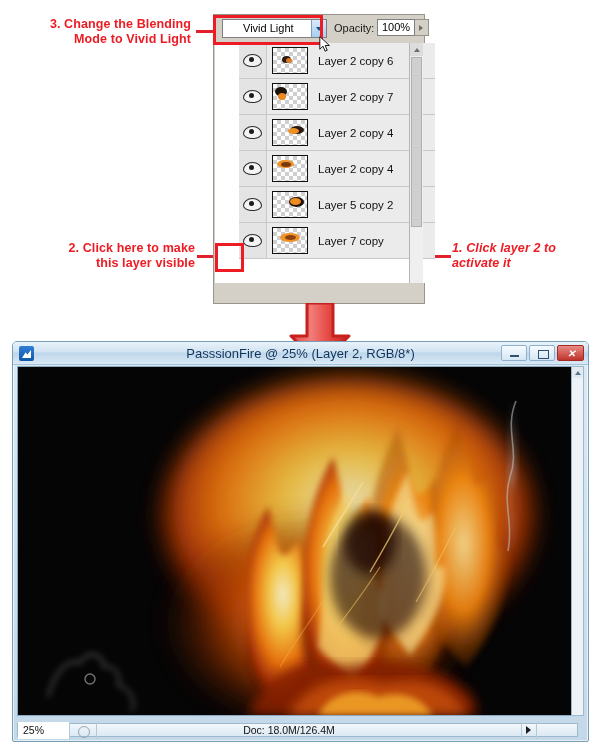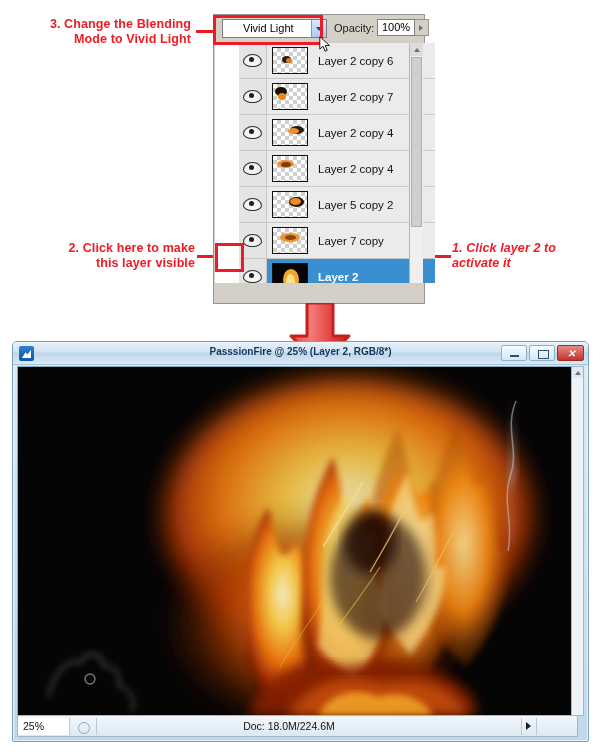--- a/index.html
+++ b/index.html
@@ -139,21 +139,21 @@
     box-shadow:0 0 0 1px rgba(255,255,255,.6) inset;
     overflow:hidden;
   }
   #titlebar{
     position:absolute;left:0;top:0;width:100%;height:23px;
     background:linear-gradient(#e8f2fa 0%,#d2e4f2 45%,#bed6ea 50%,#d9e9f6 100%);
     border-bottom:1px solid #a8c3d6;box-sizing:border-box;
   }
   #win-title{
     position:absolute;left:0;top:4px;width:100%;text-align:center;
-    font-size:10px;font-weight:bold;color:#12355b;
+    font-size:13px;font-weight:normal;color:#12355b;
   }
   #doc-icon{
     position:absolute;left:6px;top:4px;width:15px;height:15px;
     background:linear-gradient(#2f7fd4,#0f57a8);border-radius:2px;
   }
   #doc-icon::after{
     content:"";position:absolute;left:3px;top:3px;width:9px;height:9px;
     background:#fff;clip-path:polygon(0 100%,40% 35%,60% 60%,100% 10%,100% 100%);
   }
   .winbtn{
@@ -183,21 +183,21 @@
     position:absolute;right:4px;top:24px;width:13px;height:350px;
     background:#eef3f7;border:1px solid #9fb9cc;box-sizing:border-box;
   }
   #vscroll .sb-up{position:absolute;left:0;top:0;width:11px;height:11px;background:#e2eaf1;}
   #vscroll .sb-up::after{
     content:"";position:absolute;left:2.5px;top:4px;
     border-left:3px solid transparent;border-right:3px solid transparent;
     border-bottom:4px solid #5e7689;
   }
   #statusbar{
-    position:absolute;left:4px;bottom:4px;width:561px;height:22px;
+    position:absolute;left:4px;bottom:4px;width:561px;height:14px;
     background:linear-gradient(#f2f7fb,#dce9f3);border:1px solid #9fb9cc;
     box-sizing:border-box;display:flex;align-items:center;
   }
   #zoom-field{
     width:52px;height:17px;background:#fff;border-right:1px solid #b6c9d6;
     font-size:10.5px;color:#111;line-height:17px;padding-left:5px;box-sizing:border-box;
   }
   #status-sep{
     width:26px;height:17px;border-right:1px solid #b6c9d6;position:relative;
   }
@@ -326,30 +326,20 @@
       <div class="eye-cell">
           <span class="eye"></span>
         </div>
       <div class="thumb">
         <span class="blob" style="left:7px;top:5px;width:20px;height:9px;background:#f09428;"></span>
         <span class="blob" style="left:12px;top:7px;width:11px;height:5px;background:#8d4212;"></span>
       </div>
       <span class="layer-name">Layer 7 copy</span>
     </div>
 
-    <div class="layer-row selected">
-      <div class="eye-cell">
-          <span class="eye"></span>
-        </div>
-      <div class="thumb dark">
-        <span class="blob" style="left:10px;top:5px;width:16px;height:21px;background:#f4a42c;"></span>
-        <span class="blob" style="left:13px;top:10px;width:9px;height:16px;background:#fde08a;"></span>
-      </div>
-      <span class="layer-name">Layer 2</span>
-    </div>
 
   </div>
 
   <div id="panel-scroll">
     <div class="sb-up"></div>
     <div class="sb-thumb"></div>
   </div>
 </div>
 
 <div class="abs redbox" style="left:213px;top:15px;width:110px;height:30px;"></div>
@@ -462,17 +452,17 @@
     </svg>
   </div>
 
   <div id="vscroll">
     <div class="sb-up"></div>
   </div>
 
   <div id="statusbar">
     <div id="zoom-field">25%</div>
     <div id="status-sep"></div>
-    <div id="doc-info">Doc: 18.0M/224.6M</div>
+    <div id="doc-info">Doc: 18.0M/126.4M</div>
     <div id="status-play"></div>
     <div id="status-tail"></div>
   </div>
 </div>
 
 </body></html>

